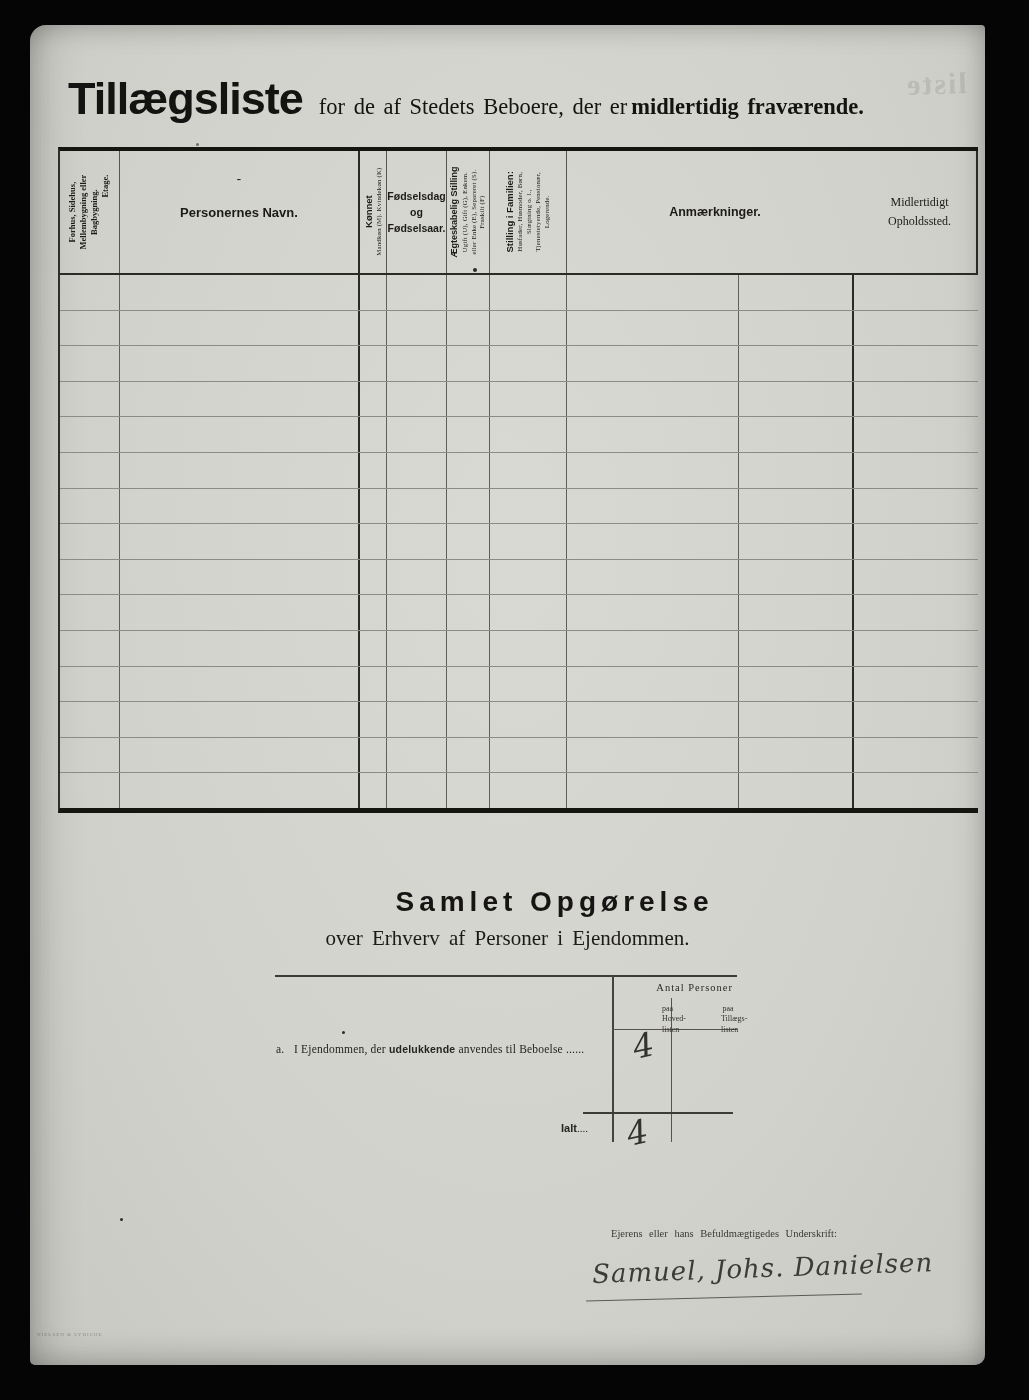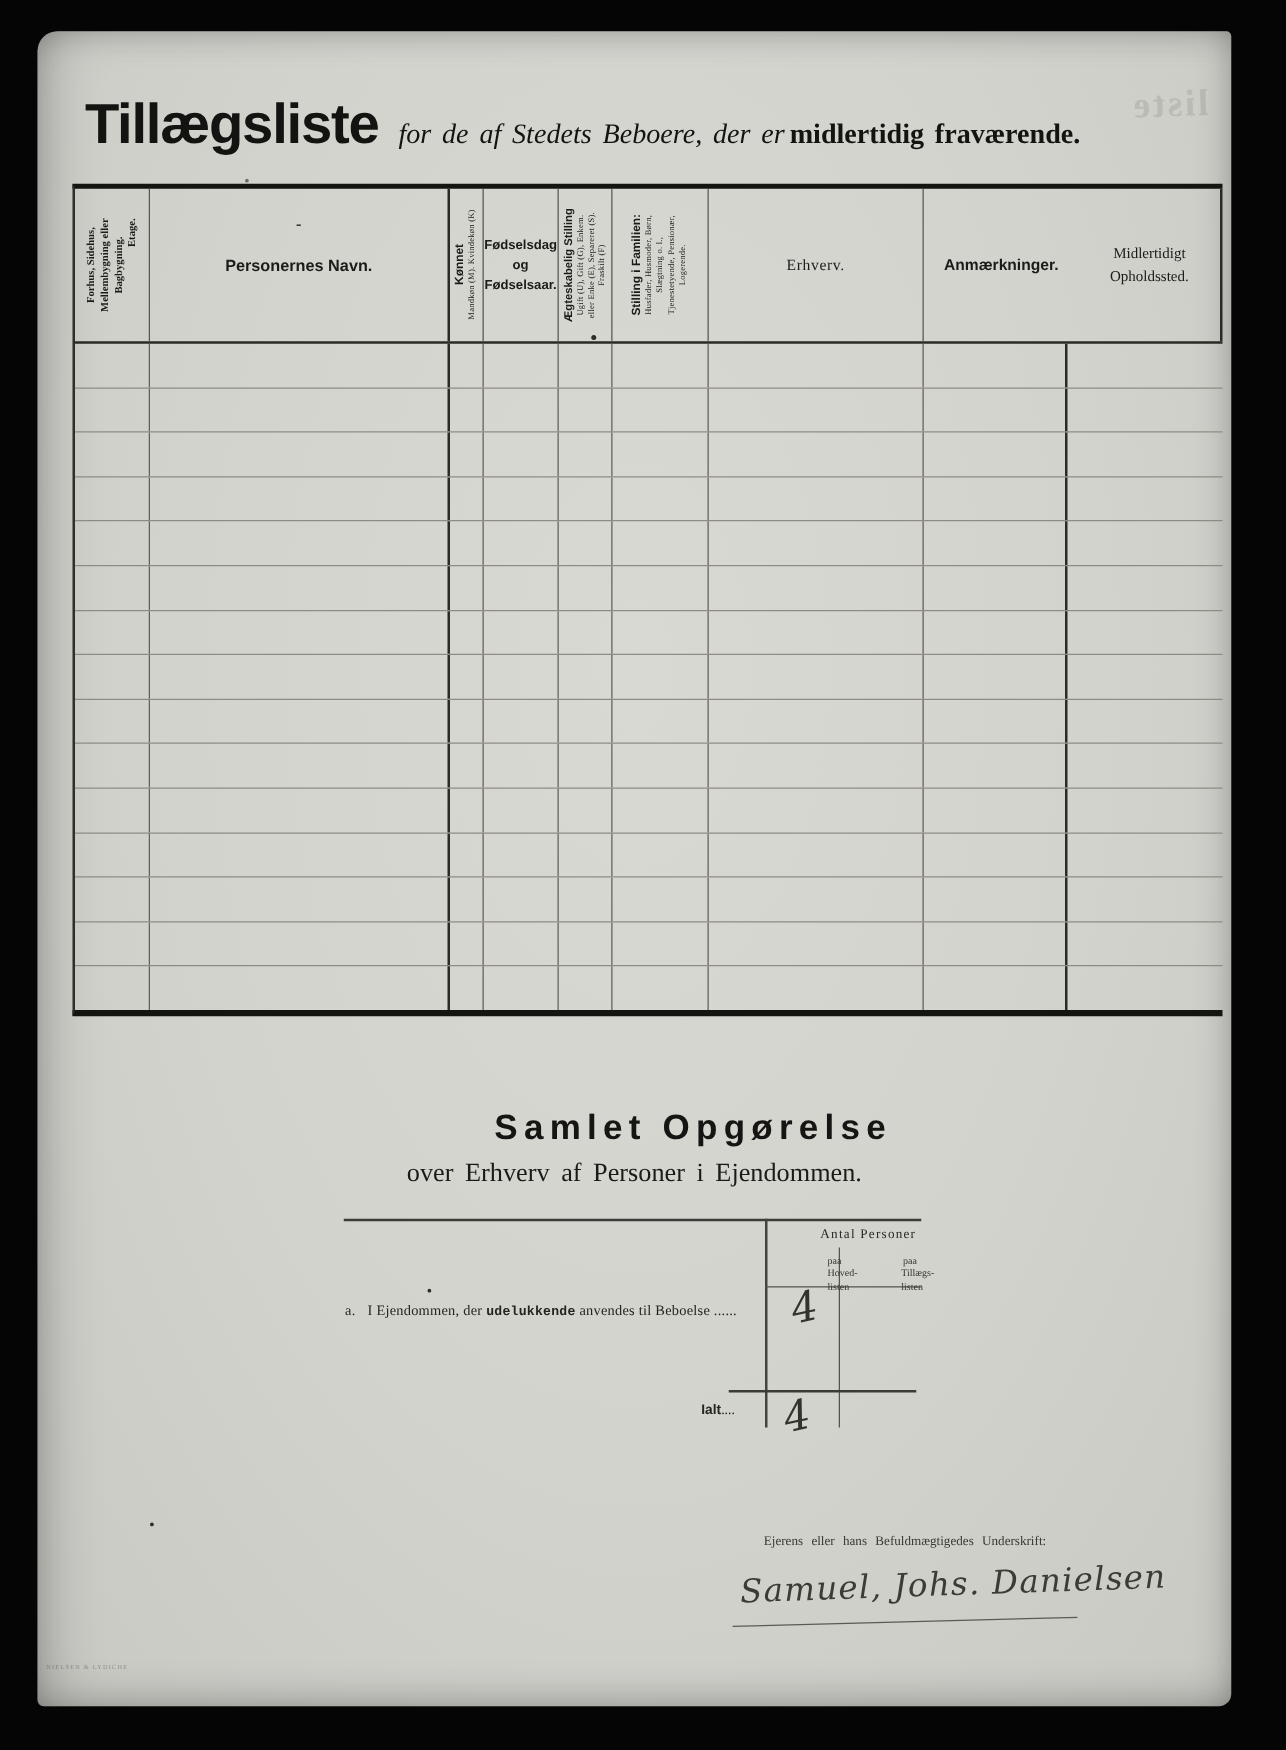--- a/index.html
+++ b/index.html
@@ -13,21 +13,21 @@
     box-shadow: inset 22px 0 50px -22px rgba(0,0,0,0.30),
                 inset -14px 0 34px -16px rgba(0,0,0,0.22),
                 inset 0 -18px 40px -20px rgba(0,0,0,0.20),
                 inset 0 14px 30px -18px rgba(0,0,0,0.18);
   }
 
   
   .title-block { position:absolute; left:38px; top:48px; width:912px; white-space:nowrap; color:#131311; }
   .title-main  { font-family:"Liberation Sans", sans-serif; font-weight:bold; font-size:45px;
                  letter-spacing:-1px; vertical-align:baseline; }
-  .title-reg   { font-size:22.5px; margin-left:12px; word-spacing:3px;font-style:italic; }
+  .title-reg   { font-size:22.5px; margin-left:12px; word-spacing:3px; }
   .title-bold  { font-size:22.5px; font-weight:bold; word-spacing:3px; }
 
   .bleed { position:absolute; right:18px; top:42px; transform:scaleX(-1) rotate(2deg);
            font-weight:bold; font-size:30px; color:rgba(70,70,58,0.14); letter-spacing:2px; }
 
   
   .ftable { position:absolute; left:28px; top:122px; width:920px;
             border-top:4px solid #141410; border-bottom:5px solid #141410;
             border-left:2px solid #2f2e29; }
   .hrow { display:flex; height:124px; border-bottom:2.5px solid #2b2a25; }
@@ -71,21 +71,21 @@
   .rule-ialt { left:553px; top:1087px; width:150px; height:2px; }
 
   .antal-hdr { position:absolute; left:578px; top:957px; width:125px; text-align:right;
                font-size:10.5px; letter-spacing:1px; color:#2a2925; }
   .subcol { position:absolute; top:979px; font-size:8px; line-height:1.3; text-align:center; color:#34332e;padding-left:48px; }
   .subcol.s1 { left:584px; width:55px; }
   .subcol.s2 { left:643px; width:62px; }
 
   .sumrow { position:absolute; font-size:11.5px; color:#25241f; letter-spacing:0.2px; }
   .sumrow .key { display:inline-block; width:18px; }
-  .sumrow b { font-family:Liberation Mono, monospace; font-size:10.5px; }
+  .sumrow b { font-family:Liberation Sans, sans-serif; font-size:10.5px; }
   .row-a { left:246px; top:1018px; width:335px; }
   .row-b { left:246px; top:1050px; width:340px; line-height:1.55; }
   .row-b .l2 { margin-left:40px; }
   .ialt-label { position:absolute; left:531px; top:1097px; font-size:11px; color:#25241f; }
   .ialt-label .sans-b { font-size:11px; }
 
   .hw4 { position:absolute; font-family:"DejaVu Serif", serif; font-style:italic;
          font-size:33px; color:#33332e; transform:rotate(-12deg); }
   .hw4.a { left:603px; top:1001px; }
   .hw4.t { left:597px; top:1088px; }
@@ -165,23 +165,20 @@
       <div class="hcell c5">
         <div class="rot">
           <span class="rot-main">Stilling i Familien:</span>
           <span class="rot-sub">Husfader, Husmoder, Børn,</span>
           <span class="rot-sub">Slægtning o. l.,</span>
           <span class="rot-sub">Tjenestetyende, Pensionær,</span>
           <span class="rot-sub">Logerende.</span>
         </div>
       </div>
 
-      <div class="hcell c6">
-        <span class="hdr-erhverv">Erhverv.</span>
-      </div>
 
       <div class="hcell c8">
         <span class="sans-b hdr-anm">Anmærkninger.</span>
       </div>
 
       <div class="hcell c7 b2r">
         <div class="hdr-ophold">
           <span style="display:block">Midlertidigt</span>
           <span style="display:block">Opholdssted.</span>
         </div>

